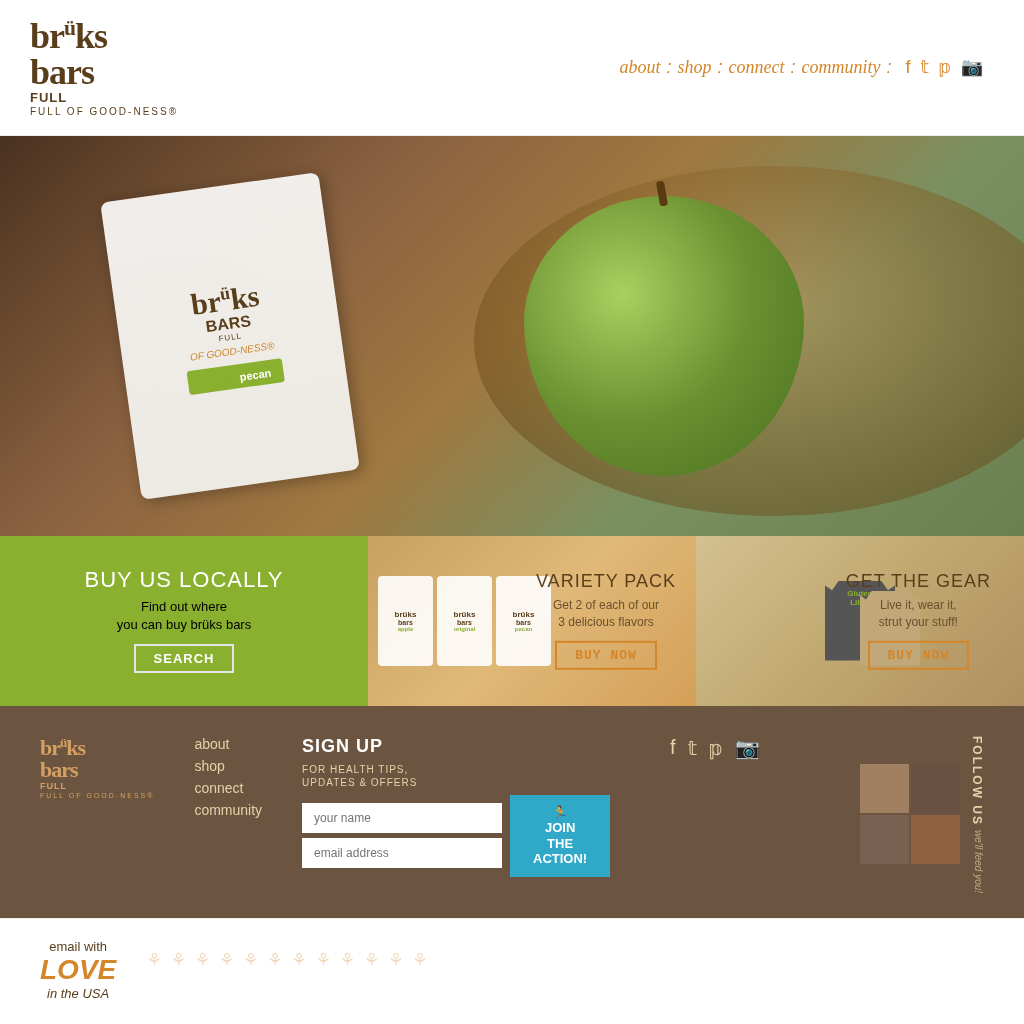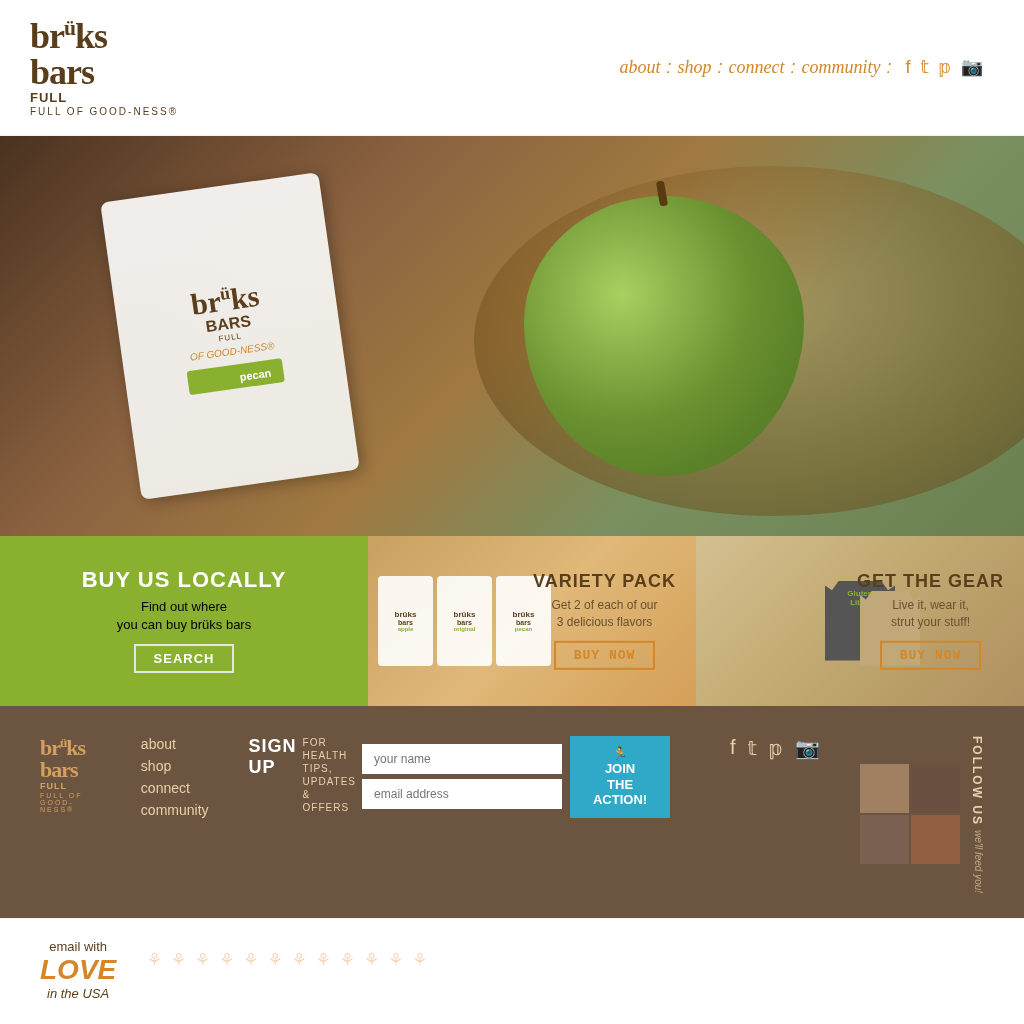--- a/index.html
+++ b/index.html
@@ -192,21 +192,21 @@
       background: #8ab030;
     }
     .promo-block.tan {
       background: #f5ead0;
     }
     .promo-block.warm {
       background: #e8d5a0;
     }
     .promo-title {
       font-size: 22px;
-      font-weight: 700;
+      font-weight: 400;
       text-transform: uppercase;
       letter-spacing: 1px;
       line-height: 1.1;
       margin-bottom: 6px;
     }
     .promo-block.green .promo-title { color: #fff; }
     .promo-block.tan .promo-title { color: #5a3e1b; }
     .promo-block.warm .promo-title { color: #5a3e1b; }
     .promo-desc {
       font-size: 13px;
@@ -282,21 +282,21 @@
       flex-direction: column;
       gap: 6px;
     }
     .footer-nav a {
       color: #e8d0a8;
       text-decoration: none;
       font-size: 14px;
     }
     .footer-signup {
       display: flex;
-      flex-direction: row;
+      flex-direction: column;
       gap: 6px;
     }
     .footer-signup-title {
       font-size: 18px;
       font-weight: 900;
       color: #fff;
       text-transform: uppercase;
       letter-spacing: 1px;
     }
     .footer-signup-sub {
@@ -519,21 +519,21 @@
     <div class="gear-bg">
       <div style="display:flex;align-items:center;justify-content:center;width:45%;height:100%;">
         <div style="position:relative;display:flex;flex-direction:column;align-items:center;">
           <div style="width:70px;height:80px;background:#555;clip-path:polygon(20% 0%,80% 0%,90% 12%,100% 6%,100% 100%,0% 100%,0% 6%,10% 12%);">
             <div style="padding:8px;font-size:8px;color:#8ab030;font-weight:bold;text-align:center;line-height:1.2;">Gluten<br>Libre</div>
           </div>
           <div style="width:60px;height:75px;background:#c0a878;clip-path:polygon(20% 0%,80% 0%,90% 12%,100% 6%,100% 100%,0% 100%,0% 6%,10% 12%);position:absolute;left:35px;top:10px;"></div>
         </div>
       </div>
     </div>
-    <div style="position:absolute;right:20px;top:50%;transform:translateY(-50%);text-align:center;">
+    <div style="position:absolute;right:33px;top:50%;transform:translateY(-50%);text-align:center;">
       <div class="promo-title" style="color:#5a3e1b;font-size:18px;">GET THE GEAR</div>
       <div class="promo-desc" style="color:#6a5030;font-size:12px;">Live it, wear it,<br>strut your stuff!</div>
       <button class="promo-btn orange-btn">BUY NOW</button>
     </div>
   </div>
 </section>
 
 <footer class="footer">
   <div class="footer-main">
 

